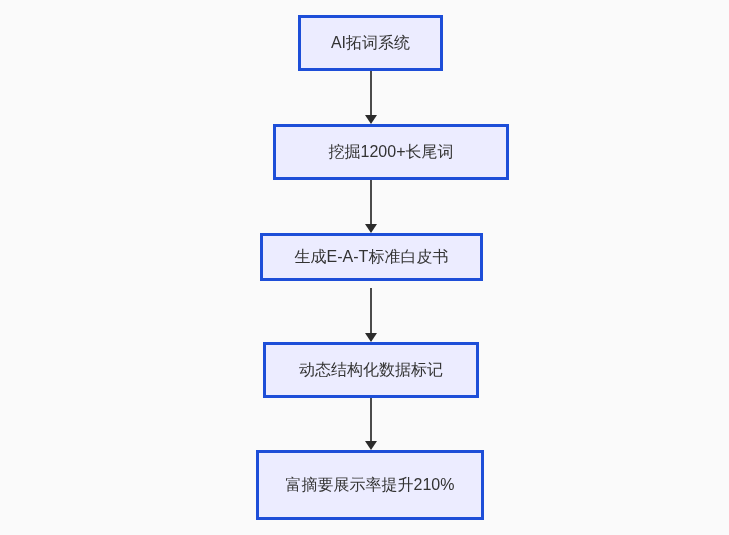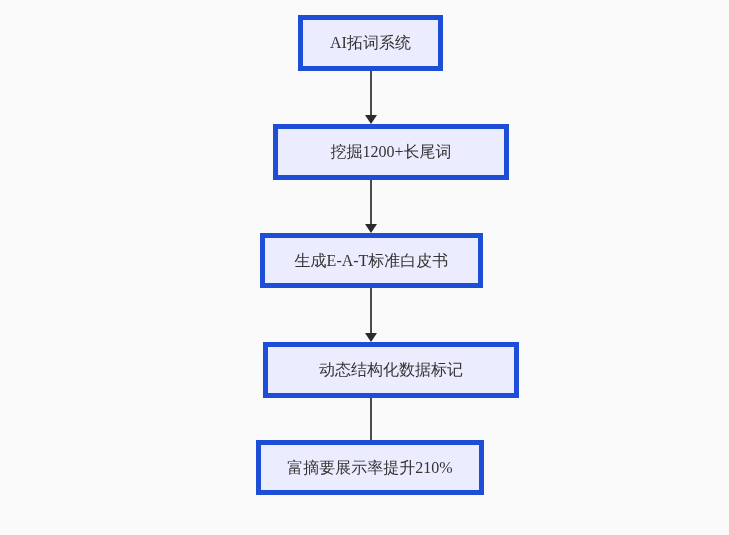--- a/index.html
+++ b/index.html
@@ -12,36 +12,35 @@
     position: relative;
     width: 729px;
     height: 535px;
     background: #fafafa;
     overflow: hidden;
   }
   .flow-node {
     position: absolute;
     box-sizing: border-box;
     background: #ececff;
-    border: 5px solid #1d4ed8;
+    border: 3px solid #1d4ed8;
     color: #333333;
     font-size: 16px;
     display: flex;
     align-items: center;
     justify-content: center;
     text-align: center;
     line-height: 1.2;
     white-space: nowrap;
-    font-family: Liberation Serif, serif;
   }
   .n1 { left: 298px; top: 15px;  width: 145px; height: 56px; }
   .n2 { left: 273px; top: 124px; width: 236px; height: 56px; }
-  .n3 { left: 260px; top: 233px; width: 223px; height: 55px; }
-  .n4 { left: 263px; top: 342px; width: 256px; height: 56px; }
-  .n5 { left: 256px; top: 440px; width: 228px; height: 55px; }
+  .n3 { left: 260px; top: 233px; width: 223px; height: 48px; }
+  .n4 { left: 263px; top: 342px; width: 216px; height: 56px; }
+  .n5 { left: 256px; top: 450px; width: 228px; height: 70px; }
 
   .edge-line {
     position: absolute;
     left: 370px;
     width: 2px;
     background: #4b4b4b;
   }
   .e1 { top: 71px;  height: 44px; }
   .e2 { top: 180px; height: 44px; }
   .e3 { top: 288px; height: 45px; }

